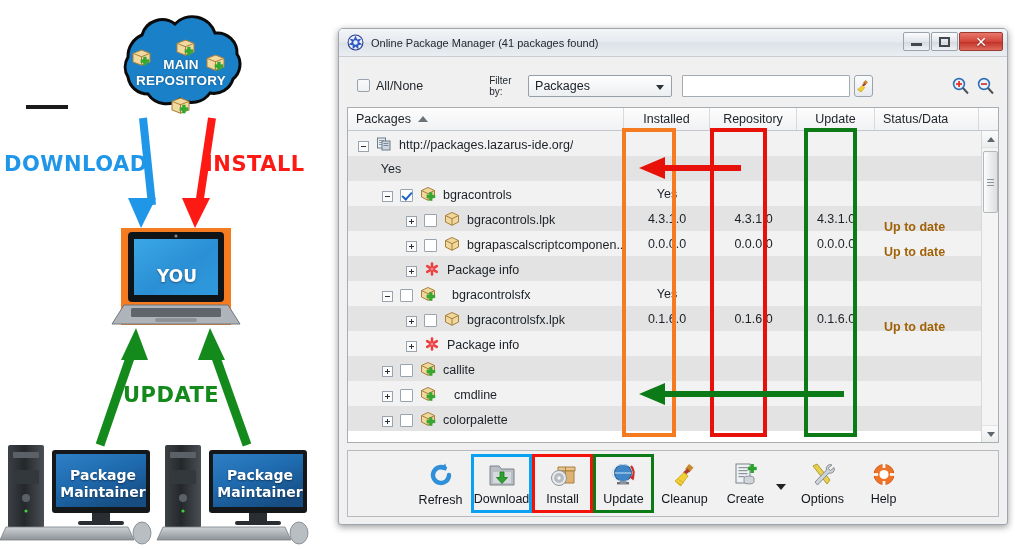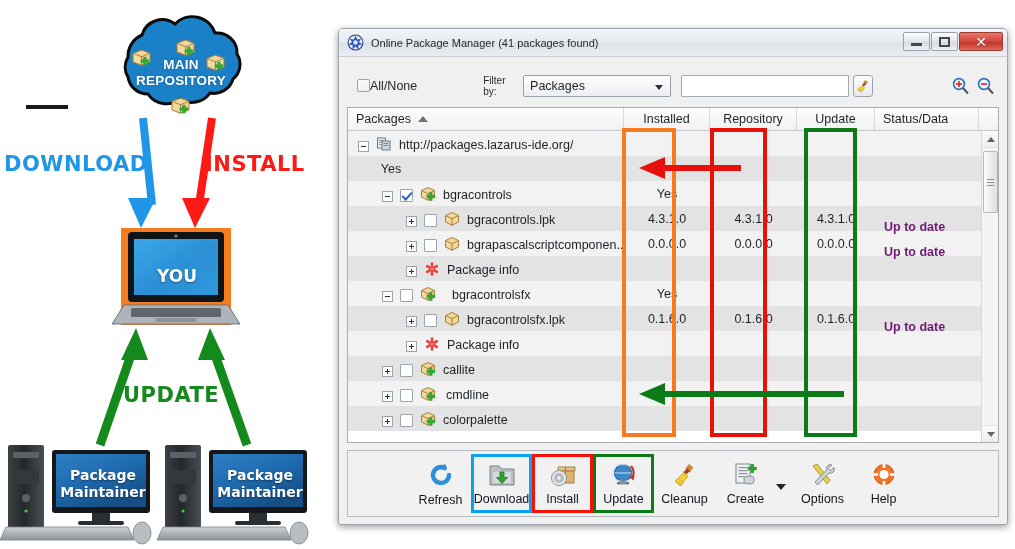--- a/index.html
+++ b/index.html
@@ -96,21 +96,21 @@
   .close-gl { color:#fff; font-size: 14px; font-weight: bold; line-height: 14px;
               text-shadow: 0 1px 1px rgba(0,0,0,.45); font-family:"DejaVu Sans",sans-serif;}
 
   .win-body { padding: 7px 8px 8px 8px; height: 468px; display: flex; flex-direction: column; }
 
   
   .filterbar {
     height: 43px; display: flex; align-items: center;
     padding: 0 4px 0 10px; flex: 0 0 auto;
   }
-  .allnone { display: flex; align-items: center; }
+  .allnone { display: flex; align-items: center; gap: 6px; }
   .cbox {
     width: 13px; height: 13px; border: 1px solid #9aa4ae;
     background: linear-gradient(to bottom,#fafafa,#eef0f2);
     border-radius: 2px; position: relative; flex: 0 0 auto;
   }
   .small-lbl { font-size: 12.5px; color: #1e242a; }
   .filter-by { margin-left: 66px; font-size: 10px; color: #1e242a; }
   .combo {
     margin-left: 9px; width: 181px; height: 22px;
     border: 1px solid #97a0a9; border-radius: 2px;
@@ -164,21 +164,21 @@
   }
 
   .rows { position: absolute; left:0; right: 17px; top: 23px; bottom: 0; overflow: hidden; }
   .row { display: flex; height: 25px; align-items: center; background: #f2f2f2; }
   .row.alt { background: #e3e3e3; }
   .cell { flex: 0 0 auto; font-size: 12.5px; color: #1b2127; }
   .cell.pkg { width: 276px; display: flex; align-items: flex-end; }
   .cell.ins { width: 86px; text-align: center; }
   .cell.rep { width: 87px; text-align: center; }
   .cell.upd { width: 78px; text-align: center; }
-  .cell.sta { width: 104px; padding-left: 9px; color: #701a75; font-weight: bold; margin-top: 16px; }
+  .cell.sta { width: 104px; padding-left: 9px; color: #a16207; font-weight: bold; margin-top: 16px; }
 
   .expander {
     width: 11px; height: 11px; border: 1px solid #9aa4ae; background: #fcfcfc;
     position: relative; flex: 0 0 auto;
   }
   .expander::before {
     content:""; position:absolute; left: 2px; top: 4px; width: 5px; height: 1px; background: #2a3036;
   }
   .expander.plus::after {
     content:""; position:absolute; left: 4px; top: 2px; width: 1px; height: 5px; background: #2a3036;
@@ -669,21 +669,21 @@
                 <svg class="ic" viewBox="0 0 16 16">
                   <path d="M1.5 4.5 L8 1.5 L14.5 4.5 L14.5 11 L8 14.3 L1.5 11 Z" fill="#f0d79c" stroke="#a8803c" stroke-width="1"></path>
                   <path d="M1.5 4.5 L8 7.7 L14.5 4.5" fill="none" stroke="#a8803c" stroke-width="1"></path>
                   <path d="M8 7.7 L8 14.3" stroke="#a8803c" stroke-width="1"></path>
                   <g transform="translate(6.6,6.2)">
                     <rect x="2.6" y="0" width="3.2" height="8.6" fill="#35a832"></rect>
                     <rect x="0" y="2.7" width="8.6" height="3.2" fill="#35a832"></rect>
                   </g>
                 </svg>
               </span>
-              <span class="pkg-text" style="margin-left:10px">cmdline</span>
+              <span class="pkg-text" style="margin-left:18px">cmdline</span>
             </div>
             <div class="cell ins"></div>
             <div class="cell rep"></div>
             <div class="cell upd"></div>
             <div class="cell sta"></div>
           </div>
           <div class="row alt">
             <div class="cell pkg" style="padding-left:34px">
               <span class="expander plus"></span>
               <span class="rowcb " style="margin-left:7px"></span>

